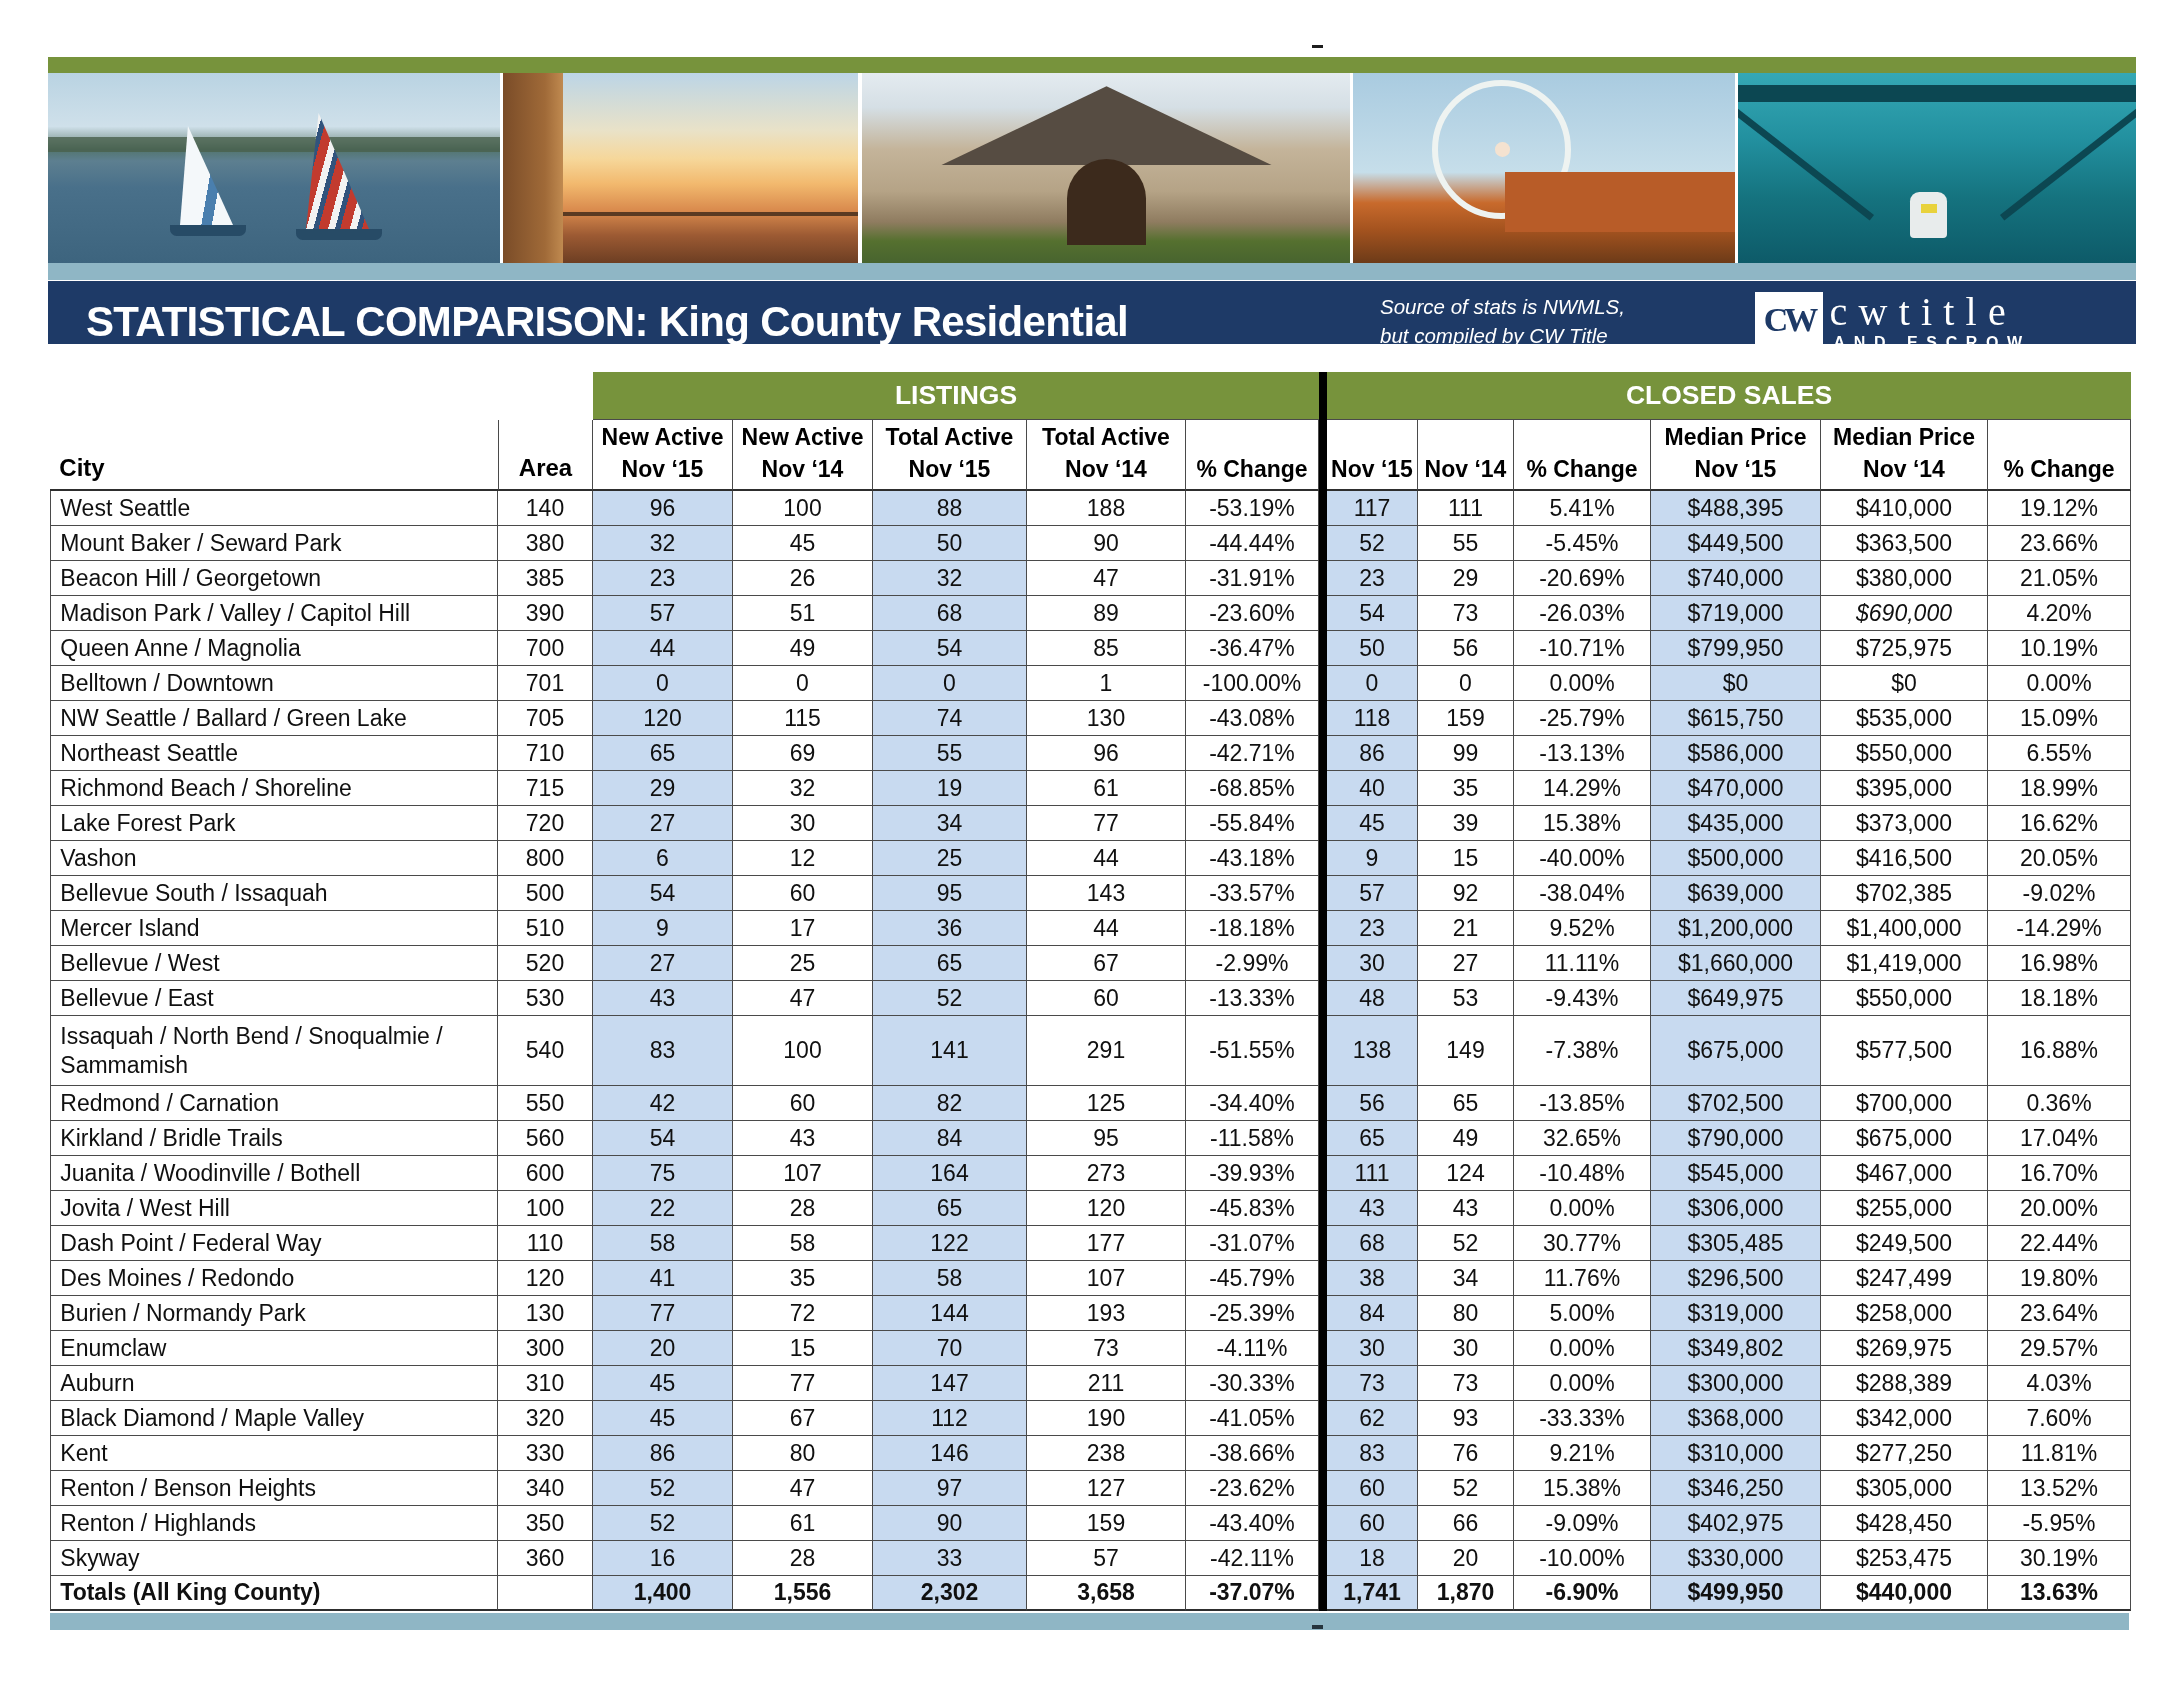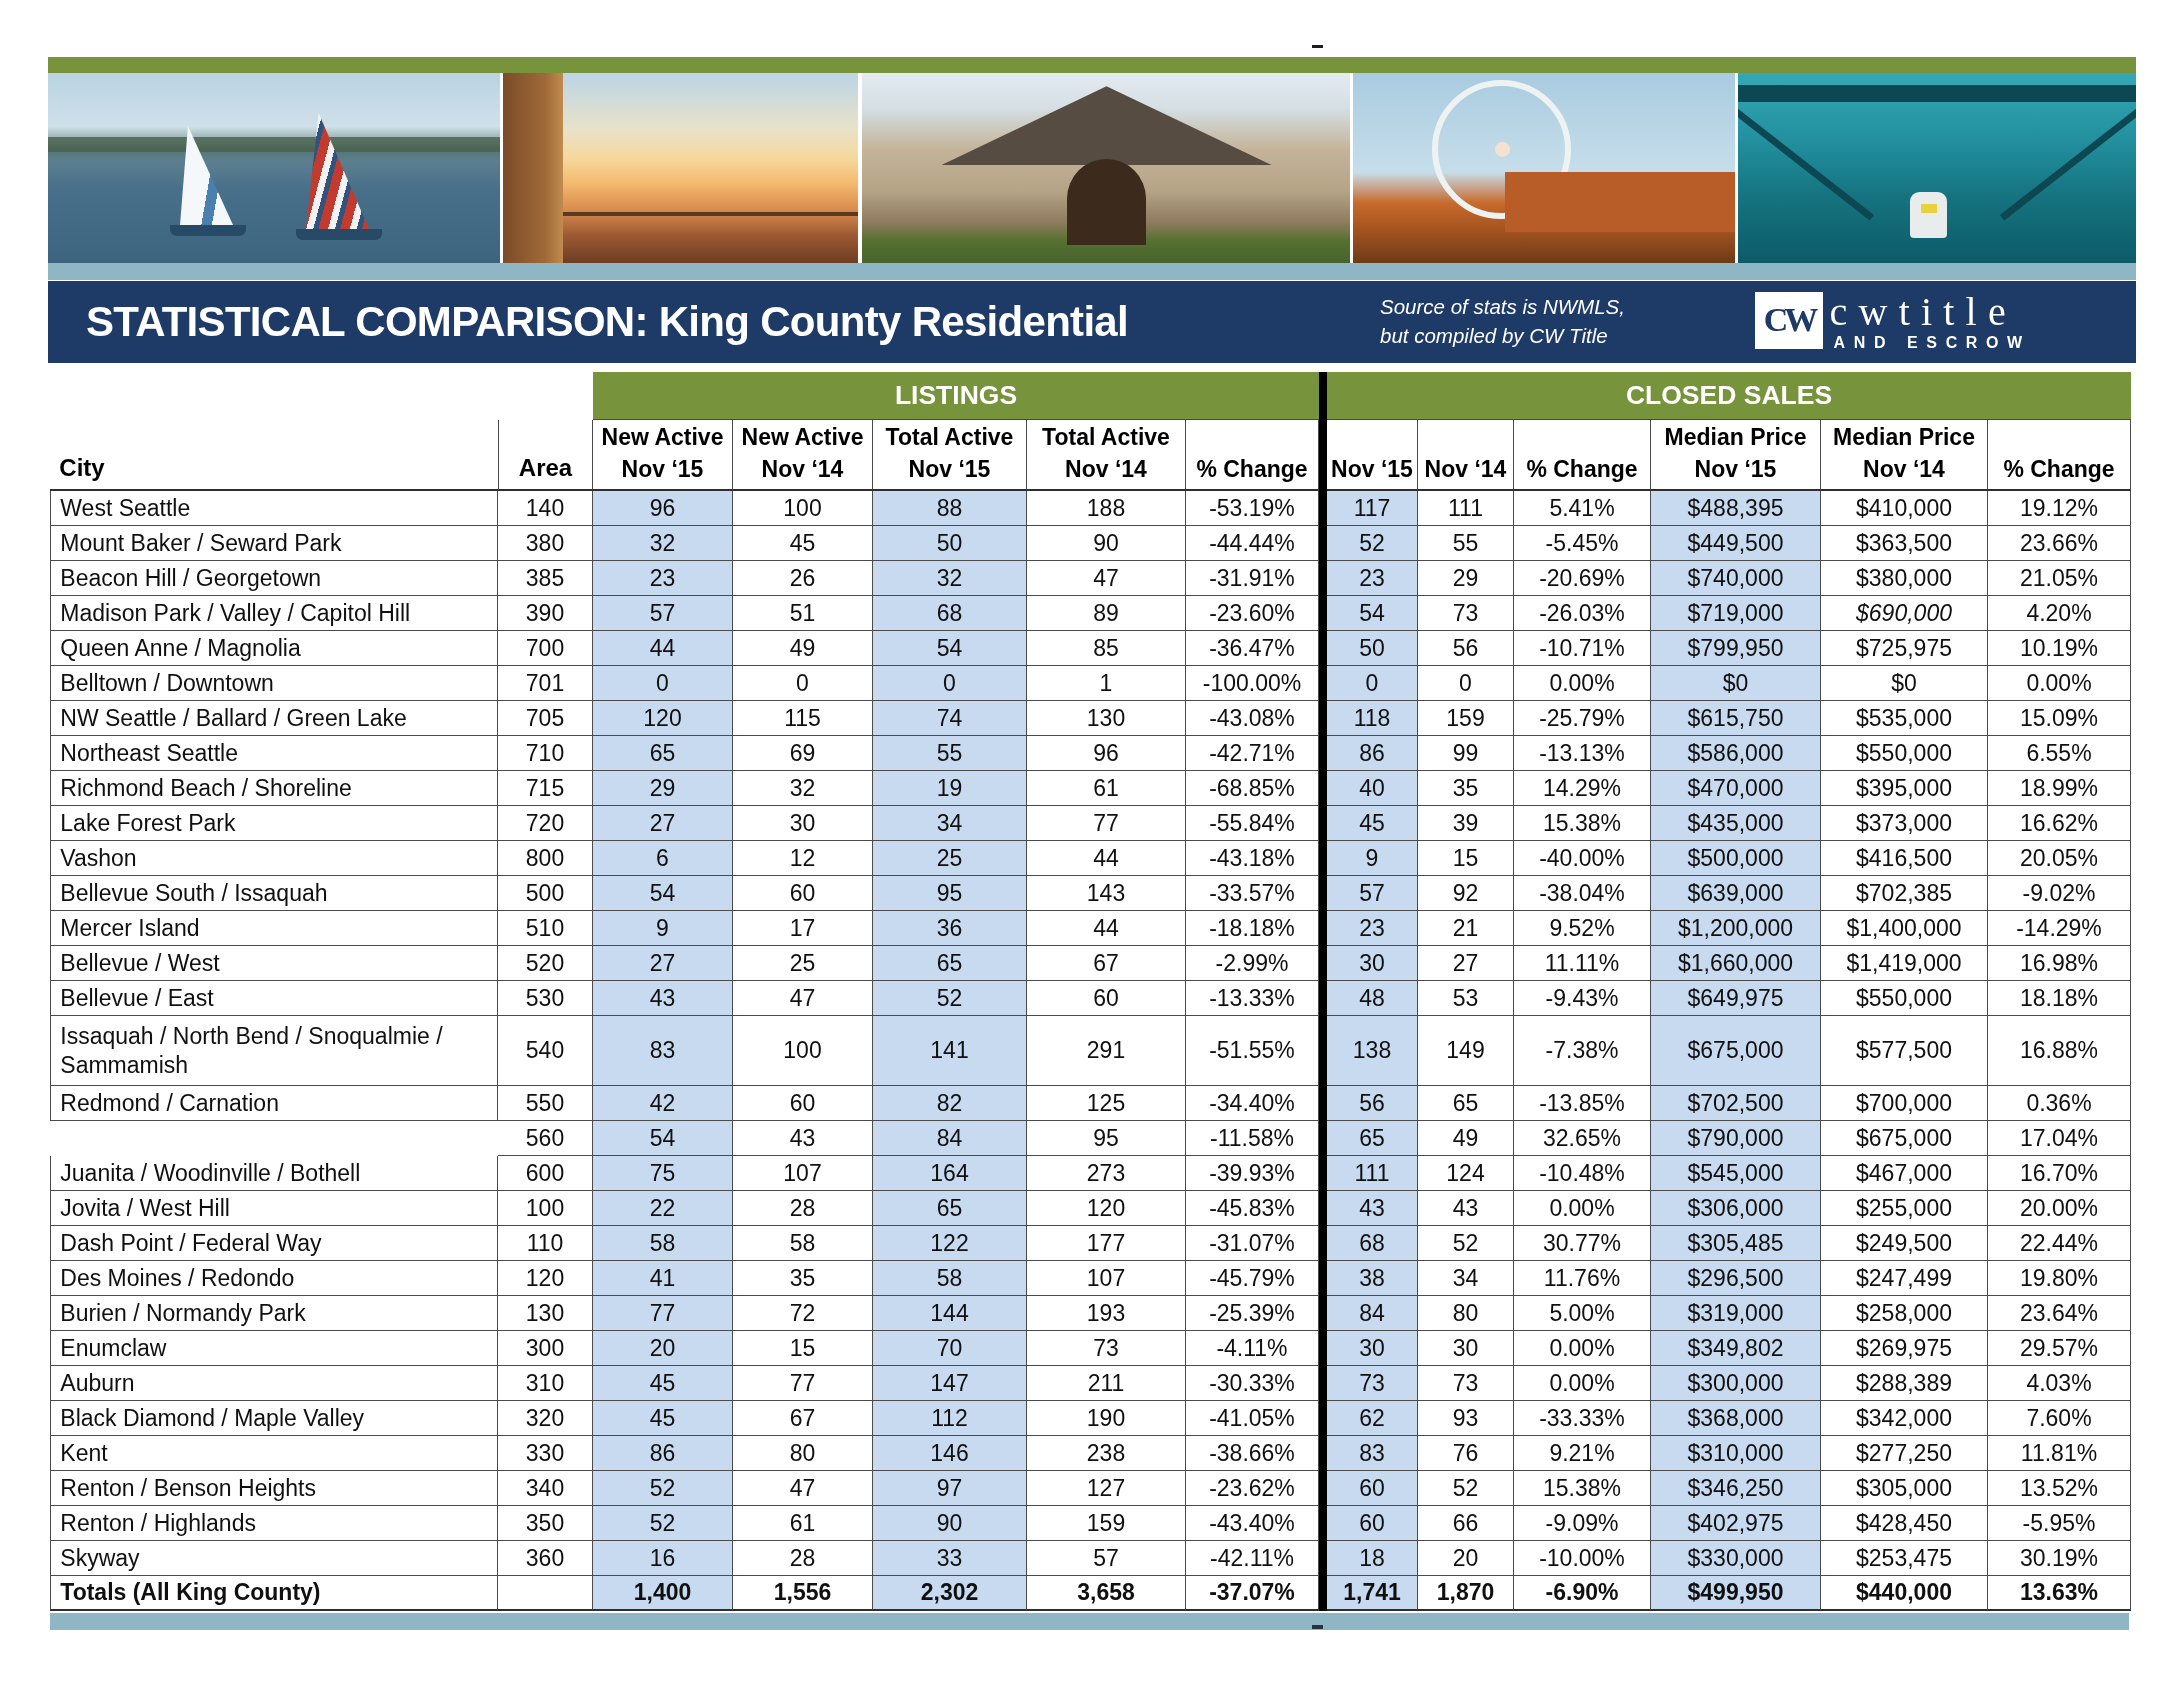--- a/index.html
+++ b/index.html
@@ -50,21 +50,21 @@
   #photo-bridge{left:1690px;width:398px;
     background:linear-gradient(180deg,#35a8b5 0%,#22909f 35%,#15737f 65%,#0d5a68 100%);}
   #photo-bridge .deck{position:absolute;left:0;top:12px;width:100%;height:17px;background:#0c4752;}
   #photo-bridge .cable1{position:absolute;left:-20px;top:20px;width:198px;height:6.6px;background:#0c4752;transform:rotate(38deg);transform-origin:left top;}
   #photo-bridge .cable2{position:absolute;right:-20px;top:20px;width:198px;height:6.6px;background:#0c4752;transform:rotate(-38deg);transform-origin:right top;}
   #photo-bridge .boat{position:absolute;left:172px;top:119px;width:37px;height:46px;background:#e8ecec;border-radius:9.3px 9.3px 4px 4px;}
   #photo-bridge .boat:after{content:"";position:absolute;left:10.6px;top:12px;width:16px;height:9.3px;background:#e8d23c;}
   #steel-strip{left:48px;top:263px;width:2088px;height:17px;background:var(--steel);}
 
   
-  #title-bar{left:48px;top:281px;width:2088px;height:82px;background:var(--navy);color:#fff;}
+  #title-bar{left:48px;top:281px;width:2088px;height:63px;background:var(--navy);color:#fff;}
   #main-title{position:absolute;left:38px;top:0;height:82px;line-height:82px;
     font-size:42px;font-weight:bold;letter-spacing:-0.7px;white-space:nowrap;}
   #source-note{position:absolute;left:1332px;top:10.6px;font-style:italic;font-size:20.5px;line-height:29px;}
   #logo{position:absolute;left:1707px;top:10.6px;height:62px;display:flex;align-items:flex-start;}
   #logo-box{width:68px;height:57px;background:#fff;display:flex;align-items:center;justify-content:center;
     font-family:"Liberation Serif", serif;font-weight:bold;font-size:34px;color:var(--navy);letter-spacing:-4px;}
   #logo-text{margin-left:6.6px;display:flex;flex-direction:column;}
   #logo-wordmark{font-family:"Liberation Serif", serif;font-size:40px;line-height:40px;letter-spacing:11.2px;color:#fff;}
   #logo-tagline{font-size:16px;font-weight:bold;letter-spacing:8.6px;color:#fff;margin-top:2.6px;padding-left:4px;text-align:center;}
 
@@ -460,20 +460,21 @@
       <div class="c" style="grid-area: 19 / 4;">60</div>
       <div class="c hl" style="grid-area: 19 / 5;">82</div>
       <div class="c" style="grid-area: 19 / 6;">125</div>
       <div class="c" style="grid-area: 19 / 7;">-34.40%</div>
       <div class="c hl" style="grid-area: 19 / 9;">56</div>
       <div class="c" style="grid-area: 19 / 10;">65</div>
       <div class="c" style="grid-area: 19 / 11;">-13.85%</div>
       <div class="c hl" style="grid-area: 19 / 12;">$702,500</div>
       <div class="c" style="grid-area: 19 / 13;">$700,000</div>
       <div class="c" style="grid-area: 19 / 14;">0.36%</div>
+      <div class="c left first" style="grid-area: 20 / 1;">Kirkland / Bridle Trails</div>
       <div class="c" style="grid-area: 20 / 2;">560</div>
       <div class="c hl" style="grid-area: 20 / 3;">54</div>
       <div class="c" style="grid-area: 20 / 4;">43</div>
       <div class="c hl" style="grid-area: 20 / 5;">84</div>
       <div class="c" style="grid-area: 20 / 6;">95</div>
       <div class="c" style="grid-area: 20 / 7;">-11.58%</div>
       <div class="c hl" style="grid-area: 20 / 9;">65</div>
       <div class="c" style="grid-area: 20 / 10;">49</div>
       <div class="c" style="grid-area: 20 / 11;">32.65%</div>
       <div class="c hl" style="grid-area: 20 / 12;">$790,000</div>

